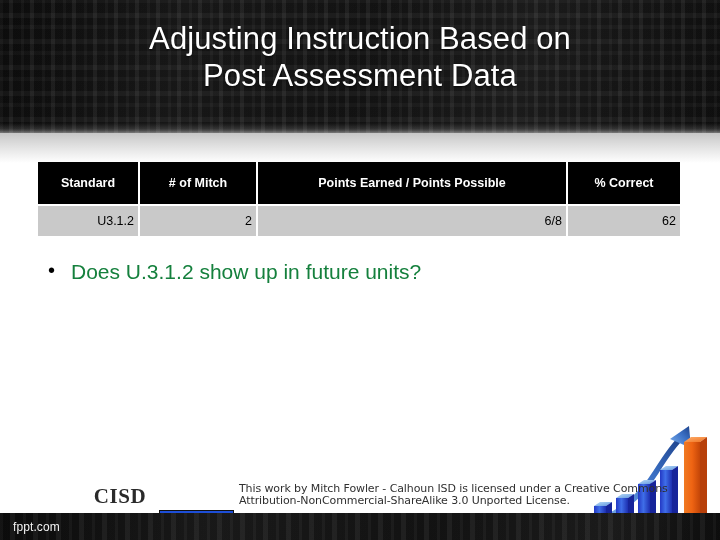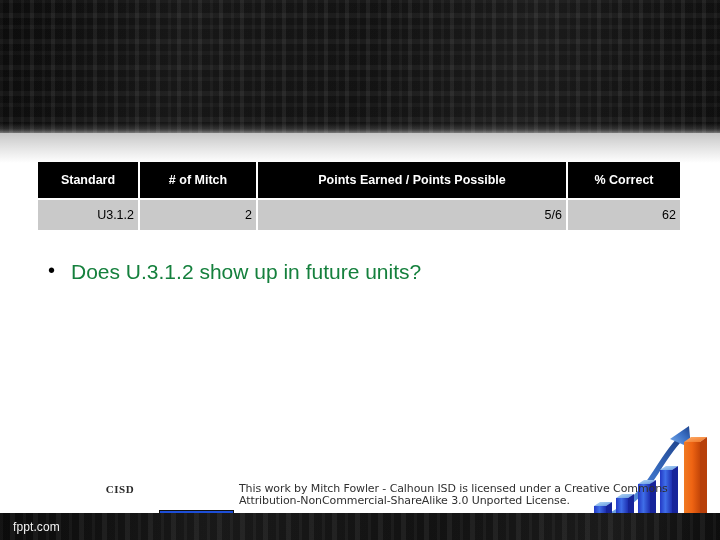--- a/index.html
+++ b/index.html
@@ -93,21 +93,21 @@
     width: 618px;
     border-collapse: separate;
     border-spacing: 2px 2px;
     table-layout: fixed;
   }
   .data-table th {
     background: #000000;
     color: #ffffff;
     font-size: 12.5px;
     font-weight: bold;
-    height: 36px;
+    height: 42px;
     padding: 0 4px;
     text-align: center;
     vertical-align: middle;
     line-height: 14px;
   }
   .data-table td {
     background: #c9c9c9;
     color: #000000;
     font-size: 12.5px;
     font-weight: normal;
@@ -169,25 +169,25 @@
     align-items: center;
   }
   .cisd-logo {
     position: absolute;
     left: 92px;
     top: 483px;
     width: 56px;
     height: 26px;
     color: #2a2a2a;
     font-family: "Liberation Serif", serif;
-    font-size: 11px;
+    font-size: 21px;
     font-weight: bold;
     letter-spacing: 0.6px;
     display: flex;
-    align-items: flex-start;
+    align-items: flex-end;
     justify-content: center;
   }
   .cc-badge {
     position: absolute;
     left: 159px;
     top: 510px;
     width: 73px;
     height: 26px;
     background: #1d4ed8;
     border: 1px solid #111;
@@ -236,37 +236,39 @@
     line-height: 20px;
     letter-spacing: 0.1px;
   }
 </style>
 </head>
 <body>
 
 <div id="slide">
 
   <div class="header-band"></div>
+  <div class="title">Adjusting Instruction Based on
+Post Assessment Data</div>
 
   <div class="body-sheen"></div>
 
   <table class="data-table">
     <thead>
       <tr>
         <th class="col-standard">Standard</th>
         <th class="col-items"># of Mitch</th>
         <th class="col-points">Points Earned / Points Possible</th>
         <th class="col-percent">% Correct</th>
       </tr>
     </thead>
     <tbody>
       <tr>
         <td>U3.1.2</td>
         <td>2</td>
-        <td>5/6</td>
+        <td>6/8</td>
         <td>62</td>
       </tr>
     </tbody>
   </table>
 
   <ul class="bullet-list">
     <li>Does U.3.1.2 show up in future units?</li>
   </ul>
 
   <div class="growth-art">

